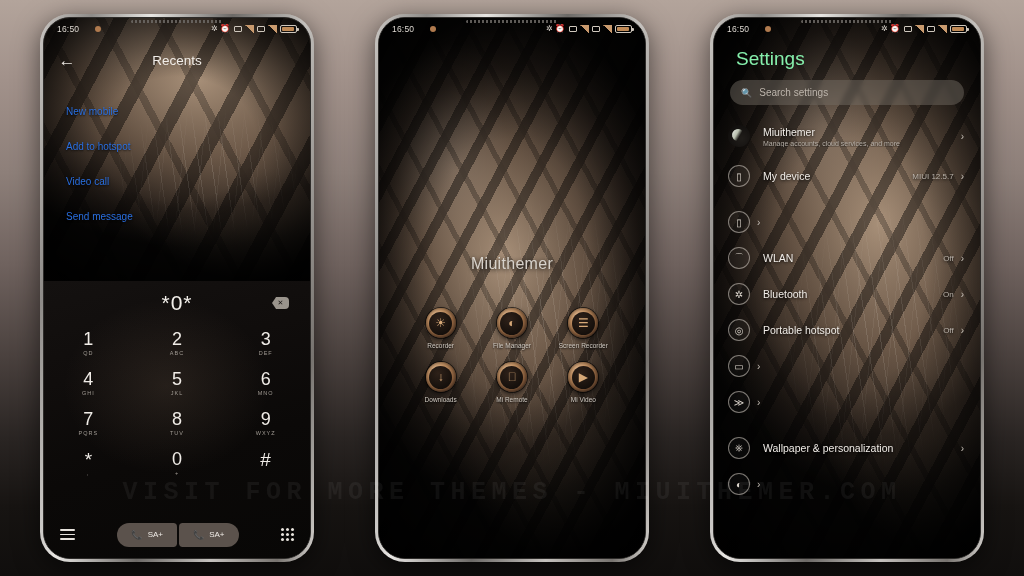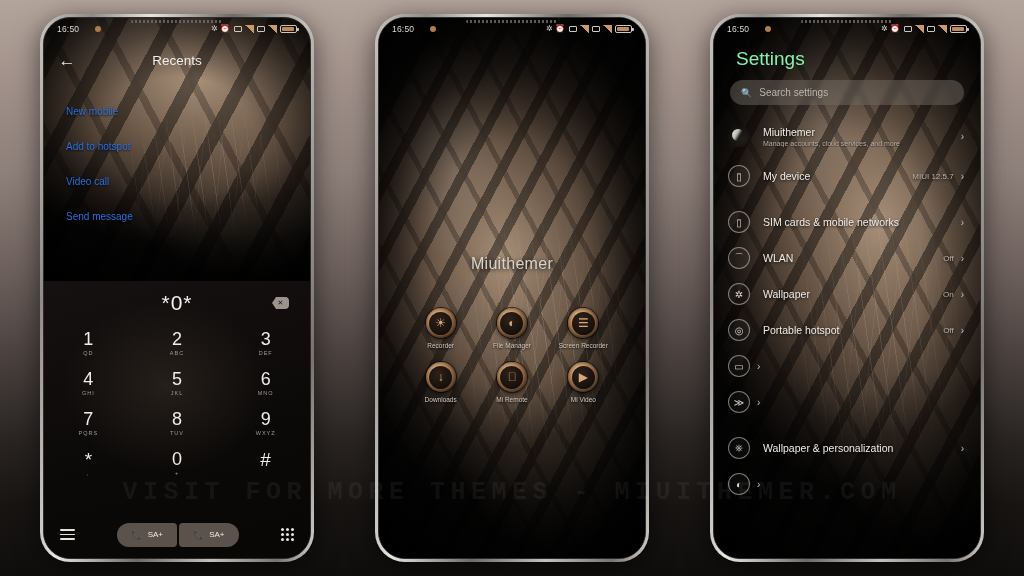--- a/index.html
+++ b/index.html
@@ -434,40 +434,37 @@
               <div class="s-lab">My device</div>
             </div>
           <div class="s-val">MIUI 12.5.7</div>
           <div class="s-chev">›</div>
         </div>
 
         <div class="s-gap"></div>
 
         <div class="s-row">
           <div class="s-ic">▯</div>
-          <div class="s-txt">
-              <div class="s-lab">SIM cards &amp; mobile networks</div>
-            </div>
           <div class="s-val"></div>
           <div class="s-chev">›</div>
         </div>
 
         <div class="s-row">
           <div class="s-ic">⌒</div>
           <div class="s-txt">
               <div class="s-lab">WLAN</div>
             </div>
           <div class="s-val">Off</div>
           <div class="s-chev">›</div>
         </div>
 
         <div class="s-row">
           <div class="s-ic">✲</div>
           <div class="s-txt">
-              <div class="s-lab">Wallpaper</div>
+              <div class="s-lab">Bluetooth</div>
             </div>
           <div class="s-val">On</div>
           <div class="s-chev">›</div>
         </div>
 
         <div class="s-row">
           <div class="s-ic">◎</div>
           <div class="s-txt">
               <div class="s-lab">Portable hotspot</div>
             </div>

